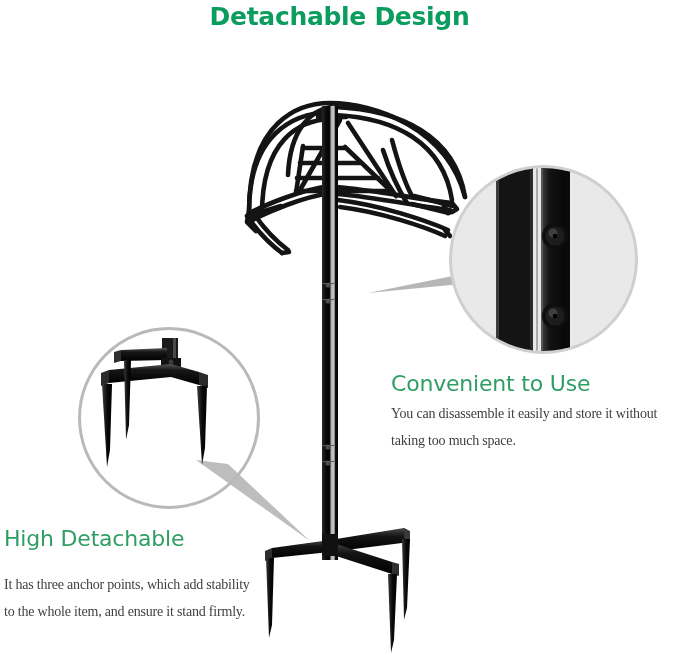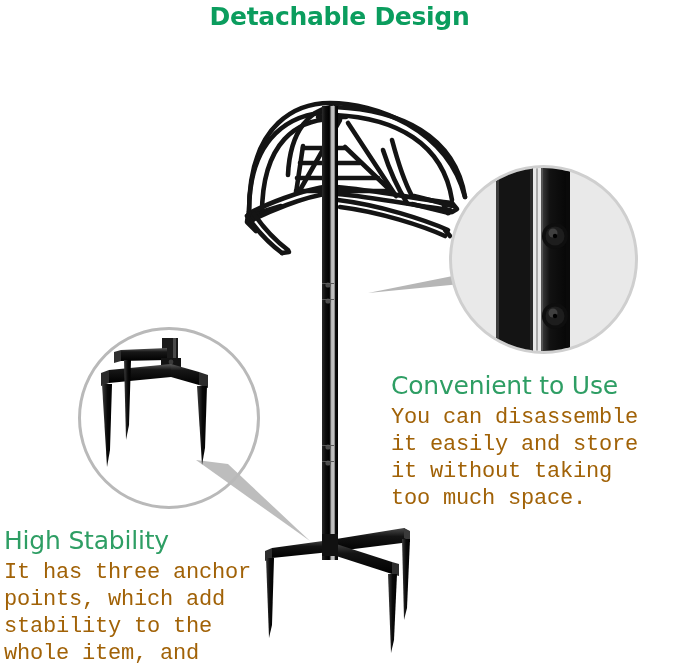--- a/index.html
+++ b/index.html
@@ -69,50 +69,50 @@
     left: 0;
     top: 0;
     width: 100%;
     height: 100%;
     border-radius: 50%;
     overflow: hidden;
   }
 
   
   .feature-heading {
-    font-size: 25px;
+    font-size: 22px;
     color: #2e9e64;
     font-family: "DejaVu Sans", sans-serif;
     letter-spacing: -0.2px;
     white-space: nowrap;
   }
   .feature-body {
-    font-size: 22px;
-    color: #a16207;
+    font-size: 14px;
+    color: #404040;
     line-height: 27px;
-    font-family: Liberation Mono, monospace;
+    font-family: Liberation Serif, serif;
     letter-spacing: -0.2px;
   }
   #feature-convenient {
     position: absolute;
     left: 391px;
     top: 371px;
     width: 272px;
   }
   #feature-convenient .feature-body {
     margin-top: 4px;
   }
   #feature-stability {
     position: absolute;
     left: 4px;
     top: 526px;
     width: 258px;
   }
   #feature-stability .feature-body {
-    margin-top: 4px;
+    margin-top: 20px;
   }
 </style>
 </head>
 <body>
 
 <div id="page">
 
   <div id="title">Detachable Design</div>
 
   <svg id="artwork" viewBox="0 0 679 668">
@@ -314,17 +314,17 @@
       </svg>
     </div>
   </div>
 
   <div id="feature-convenient">
     <div class="feature-heading">Convenient to Use</div>
     <div class="feature-body">You can disassemble it easily and store it without taking too much space.</div>
   </div>
 
   <div id="feature-stability">
-    <div class="feature-heading">High Stability</div>
+    <div class="feature-heading">High Detachable</div>
     <div class="feature-body">It has three anchor points, which add stability to the whole item, and ensure it stand firmly.</div>
   </div>
 
 </div>
 
 </body></html>

